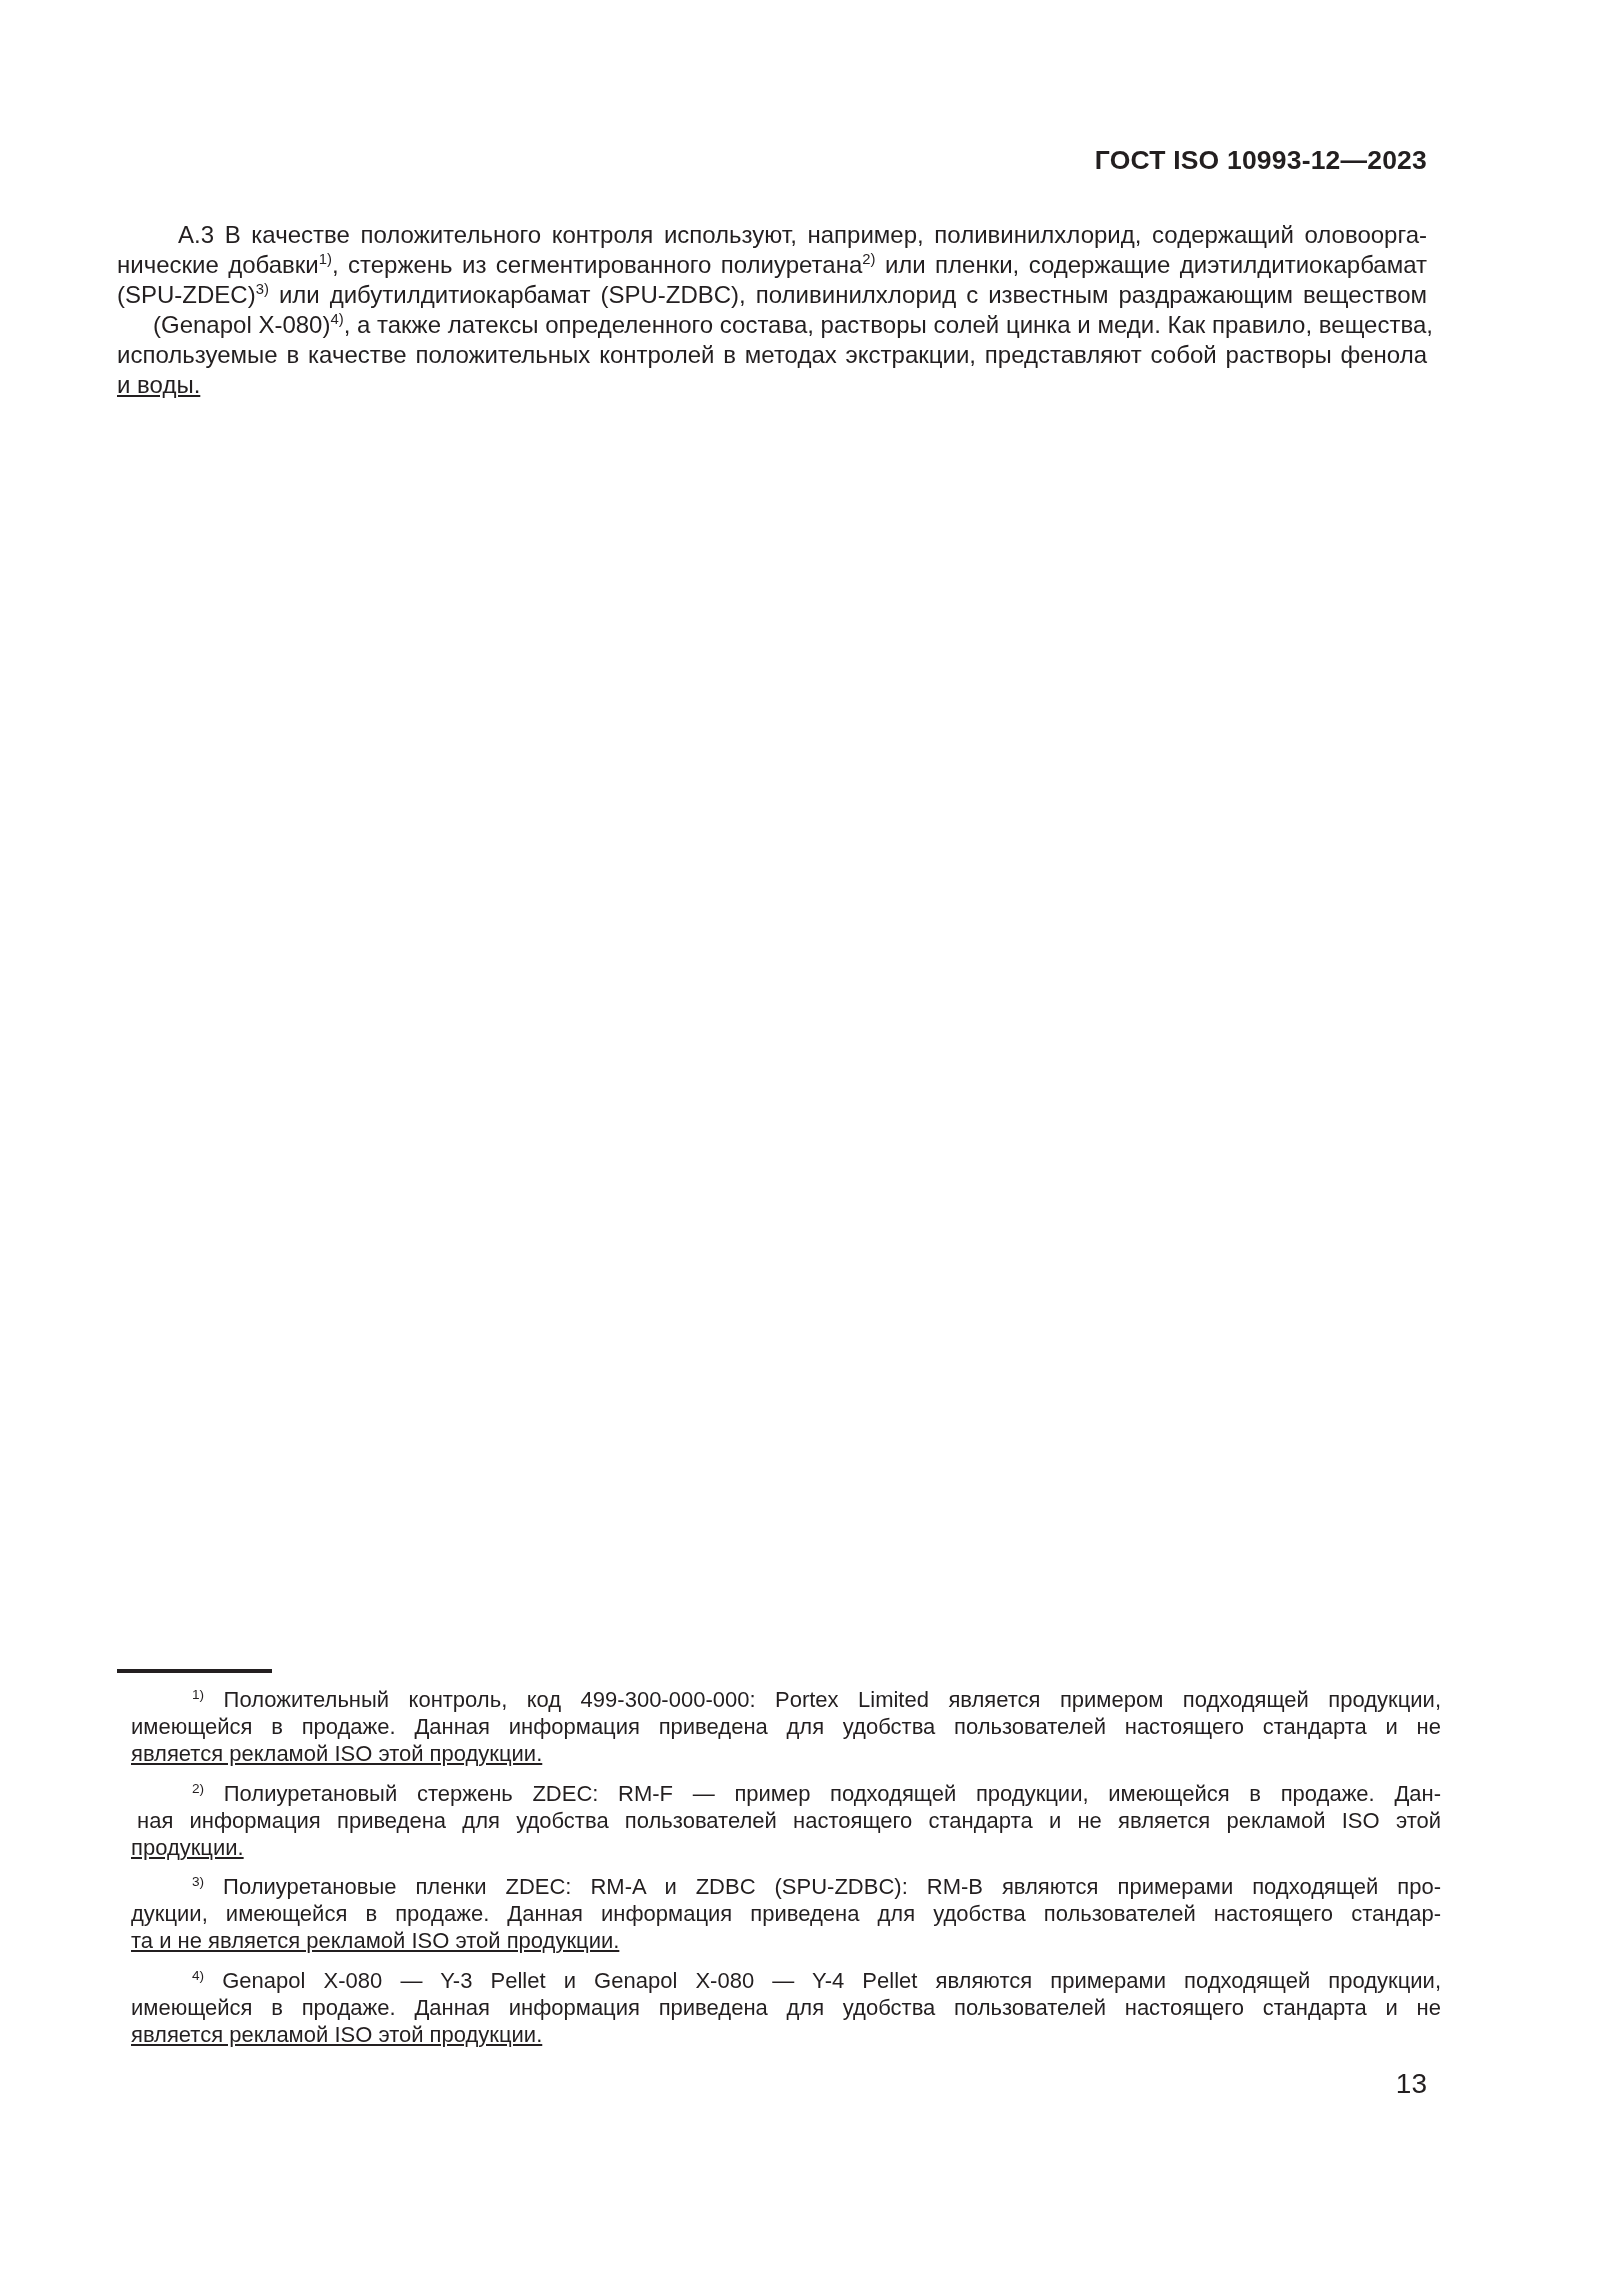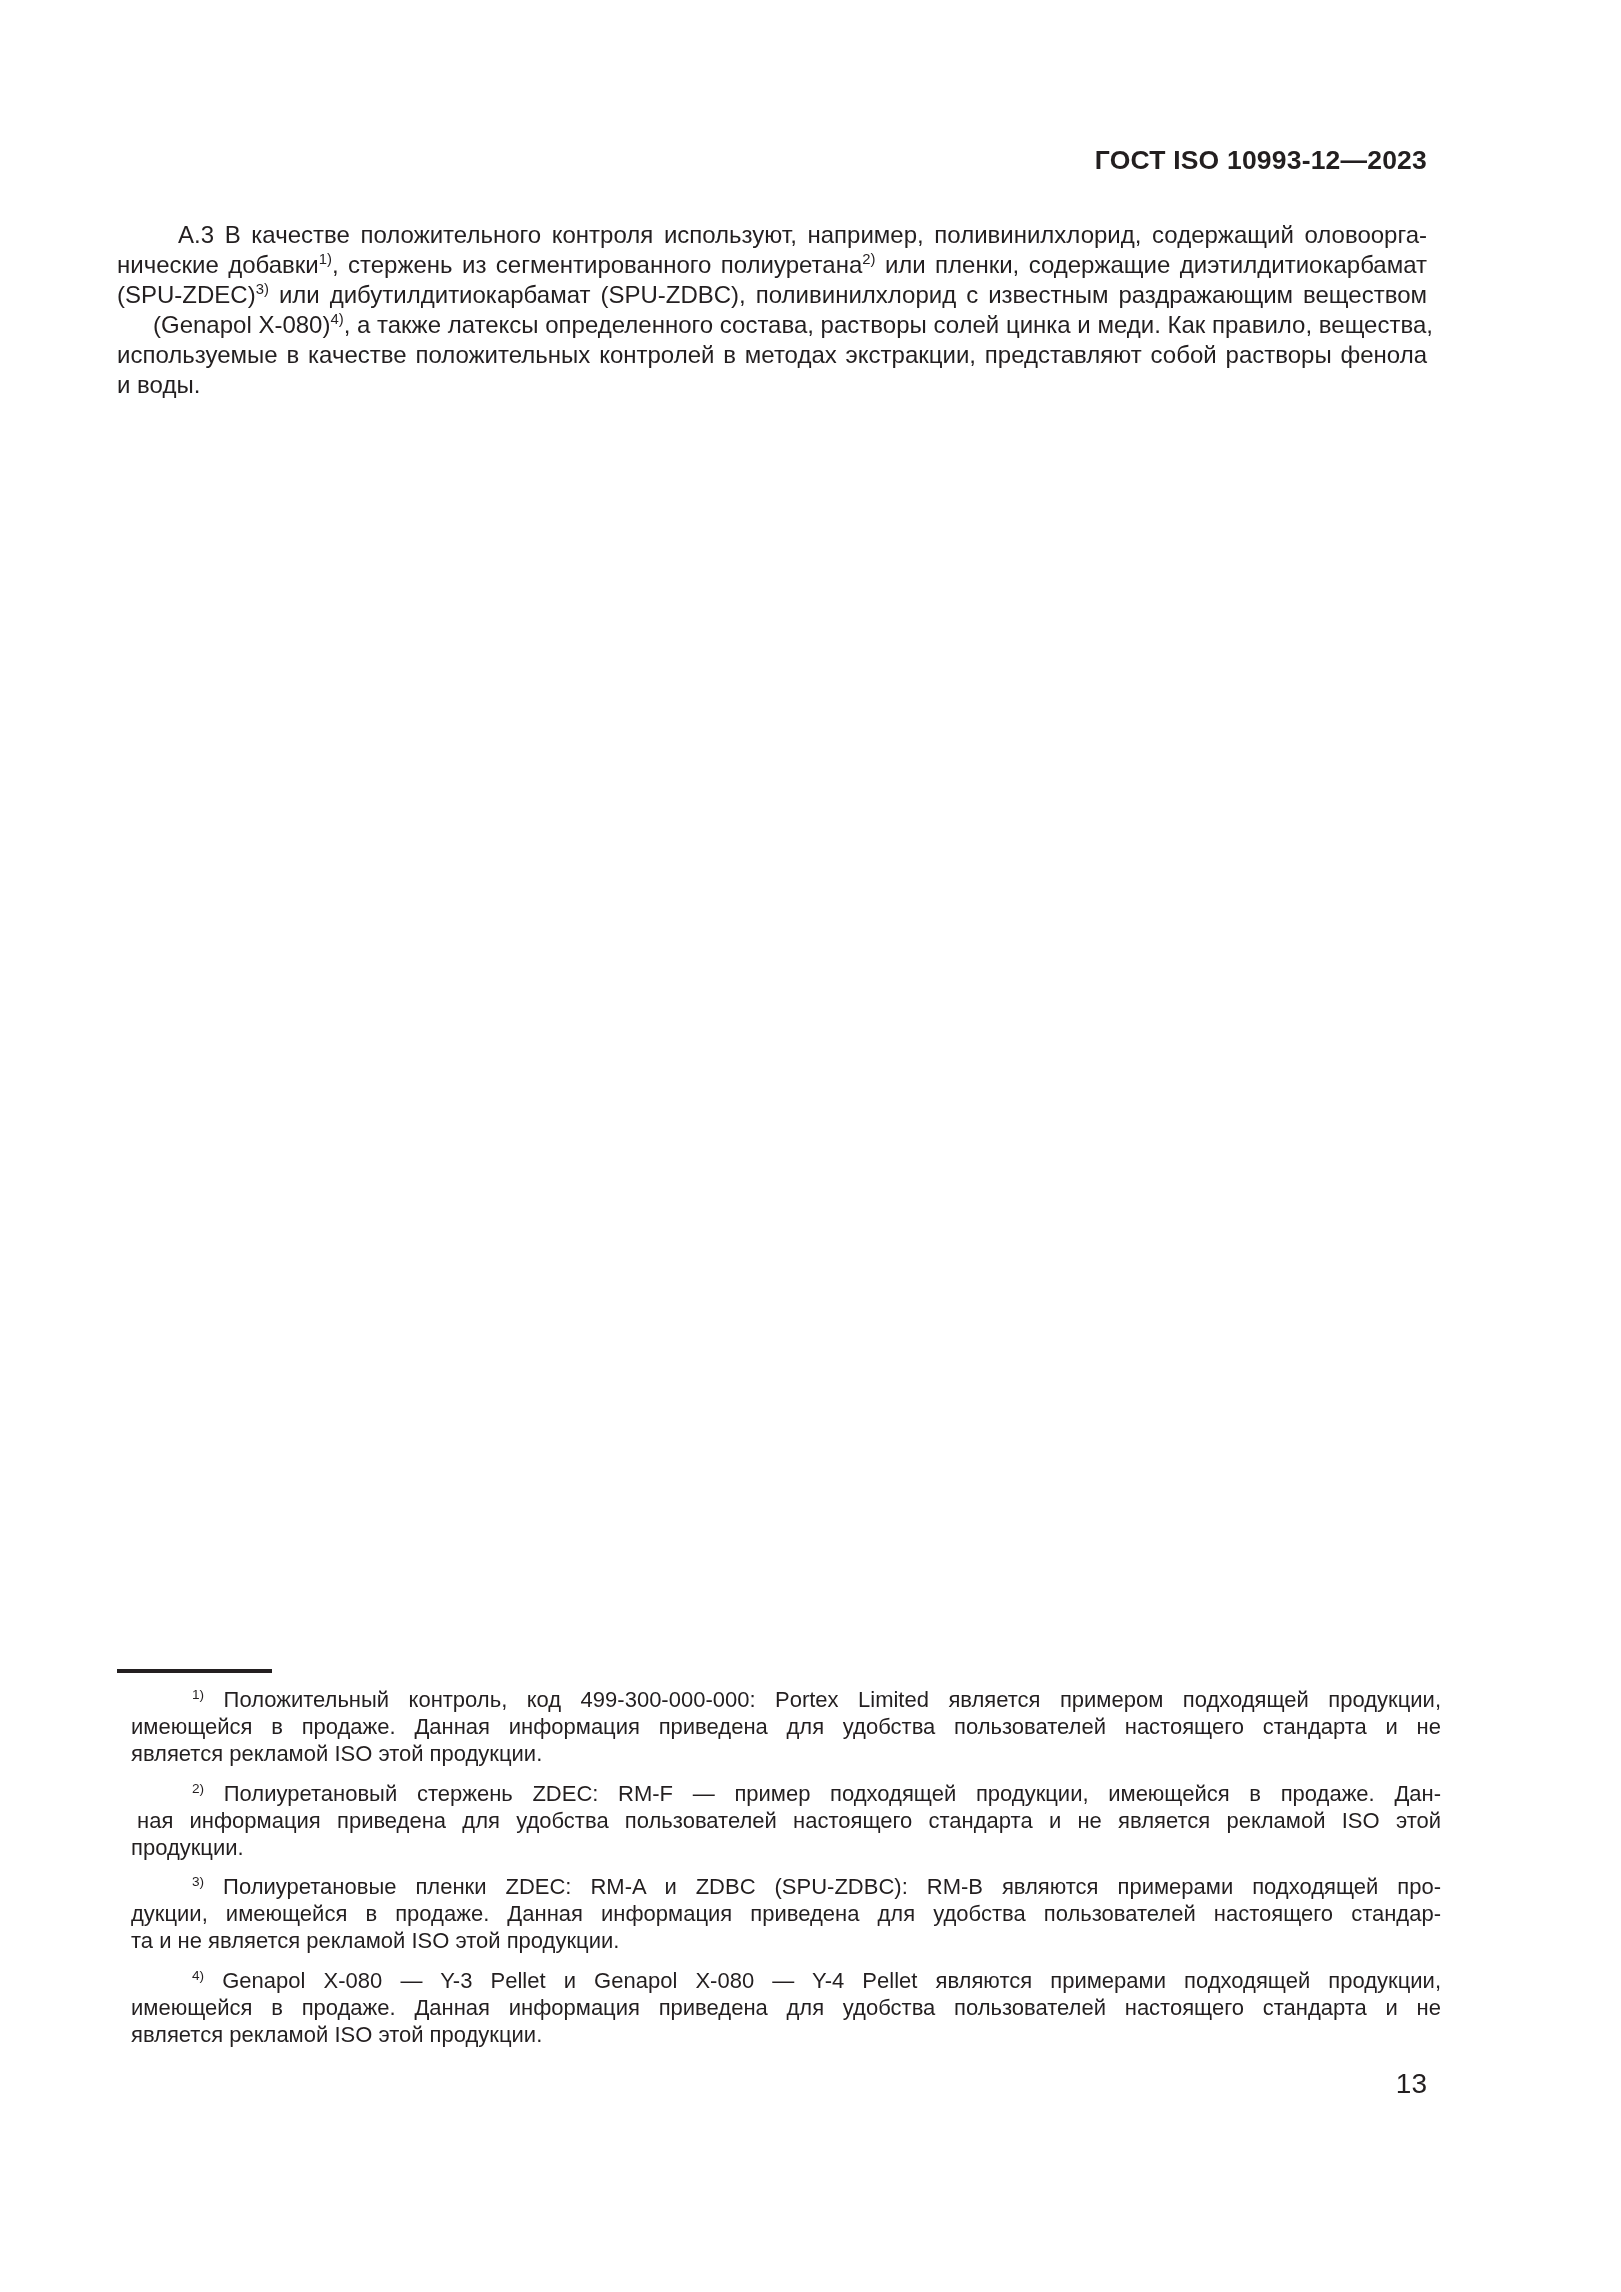--- a/index.html
+++ b/index.html
@@ -3,21 +3,21 @@
 <meta charset="utf-8">
 <style>
   html, body { margin: 0; padding: 0; background: #ffffff; }
   body { width: 1621px; height: 2293px; position: relative; overflow: hidden;
          font-family: "Liberation Sans", sans-serif; color: #231f20; }
   .header { position: absolute; top: 145px; right: 194px; font-weight: bold;
             font-size: 26.5px; letter-spacing: 0.2px; }
   .body-text { position: absolute; left: 117px; width: 1310px; top: 220px;
                font-size: 24px; line-height: 30px; }
   .line { display: block; text-align: justify; text-align-last: justify; white-space: nowrap; }
-  .line.last { text-align-last: left; }
+  .line.last { text-align-last: left; text-decoration: underline; }
   .line.indent { padding-left: 61px; }
   sup { font-size: 0.62em; vertical-align: 0; position: relative; top: -0.6em; line-height: 0; }
   .rule { position: absolute; left: 117px; top: 1669px; width: 155px; height: 3.9px; background: #231f20; }
   .footnotes { position: absolute; left: 131px; width: 1310px; top: 1686px;
                font-size: 22px; line-height: 27px; }
   .fn { margin-bottom: 12.7px; }
   .page-num { position: absolute; right: 194px; top: 2068px; font-size: 28px; }
 </style>
 </head>
 <body>

